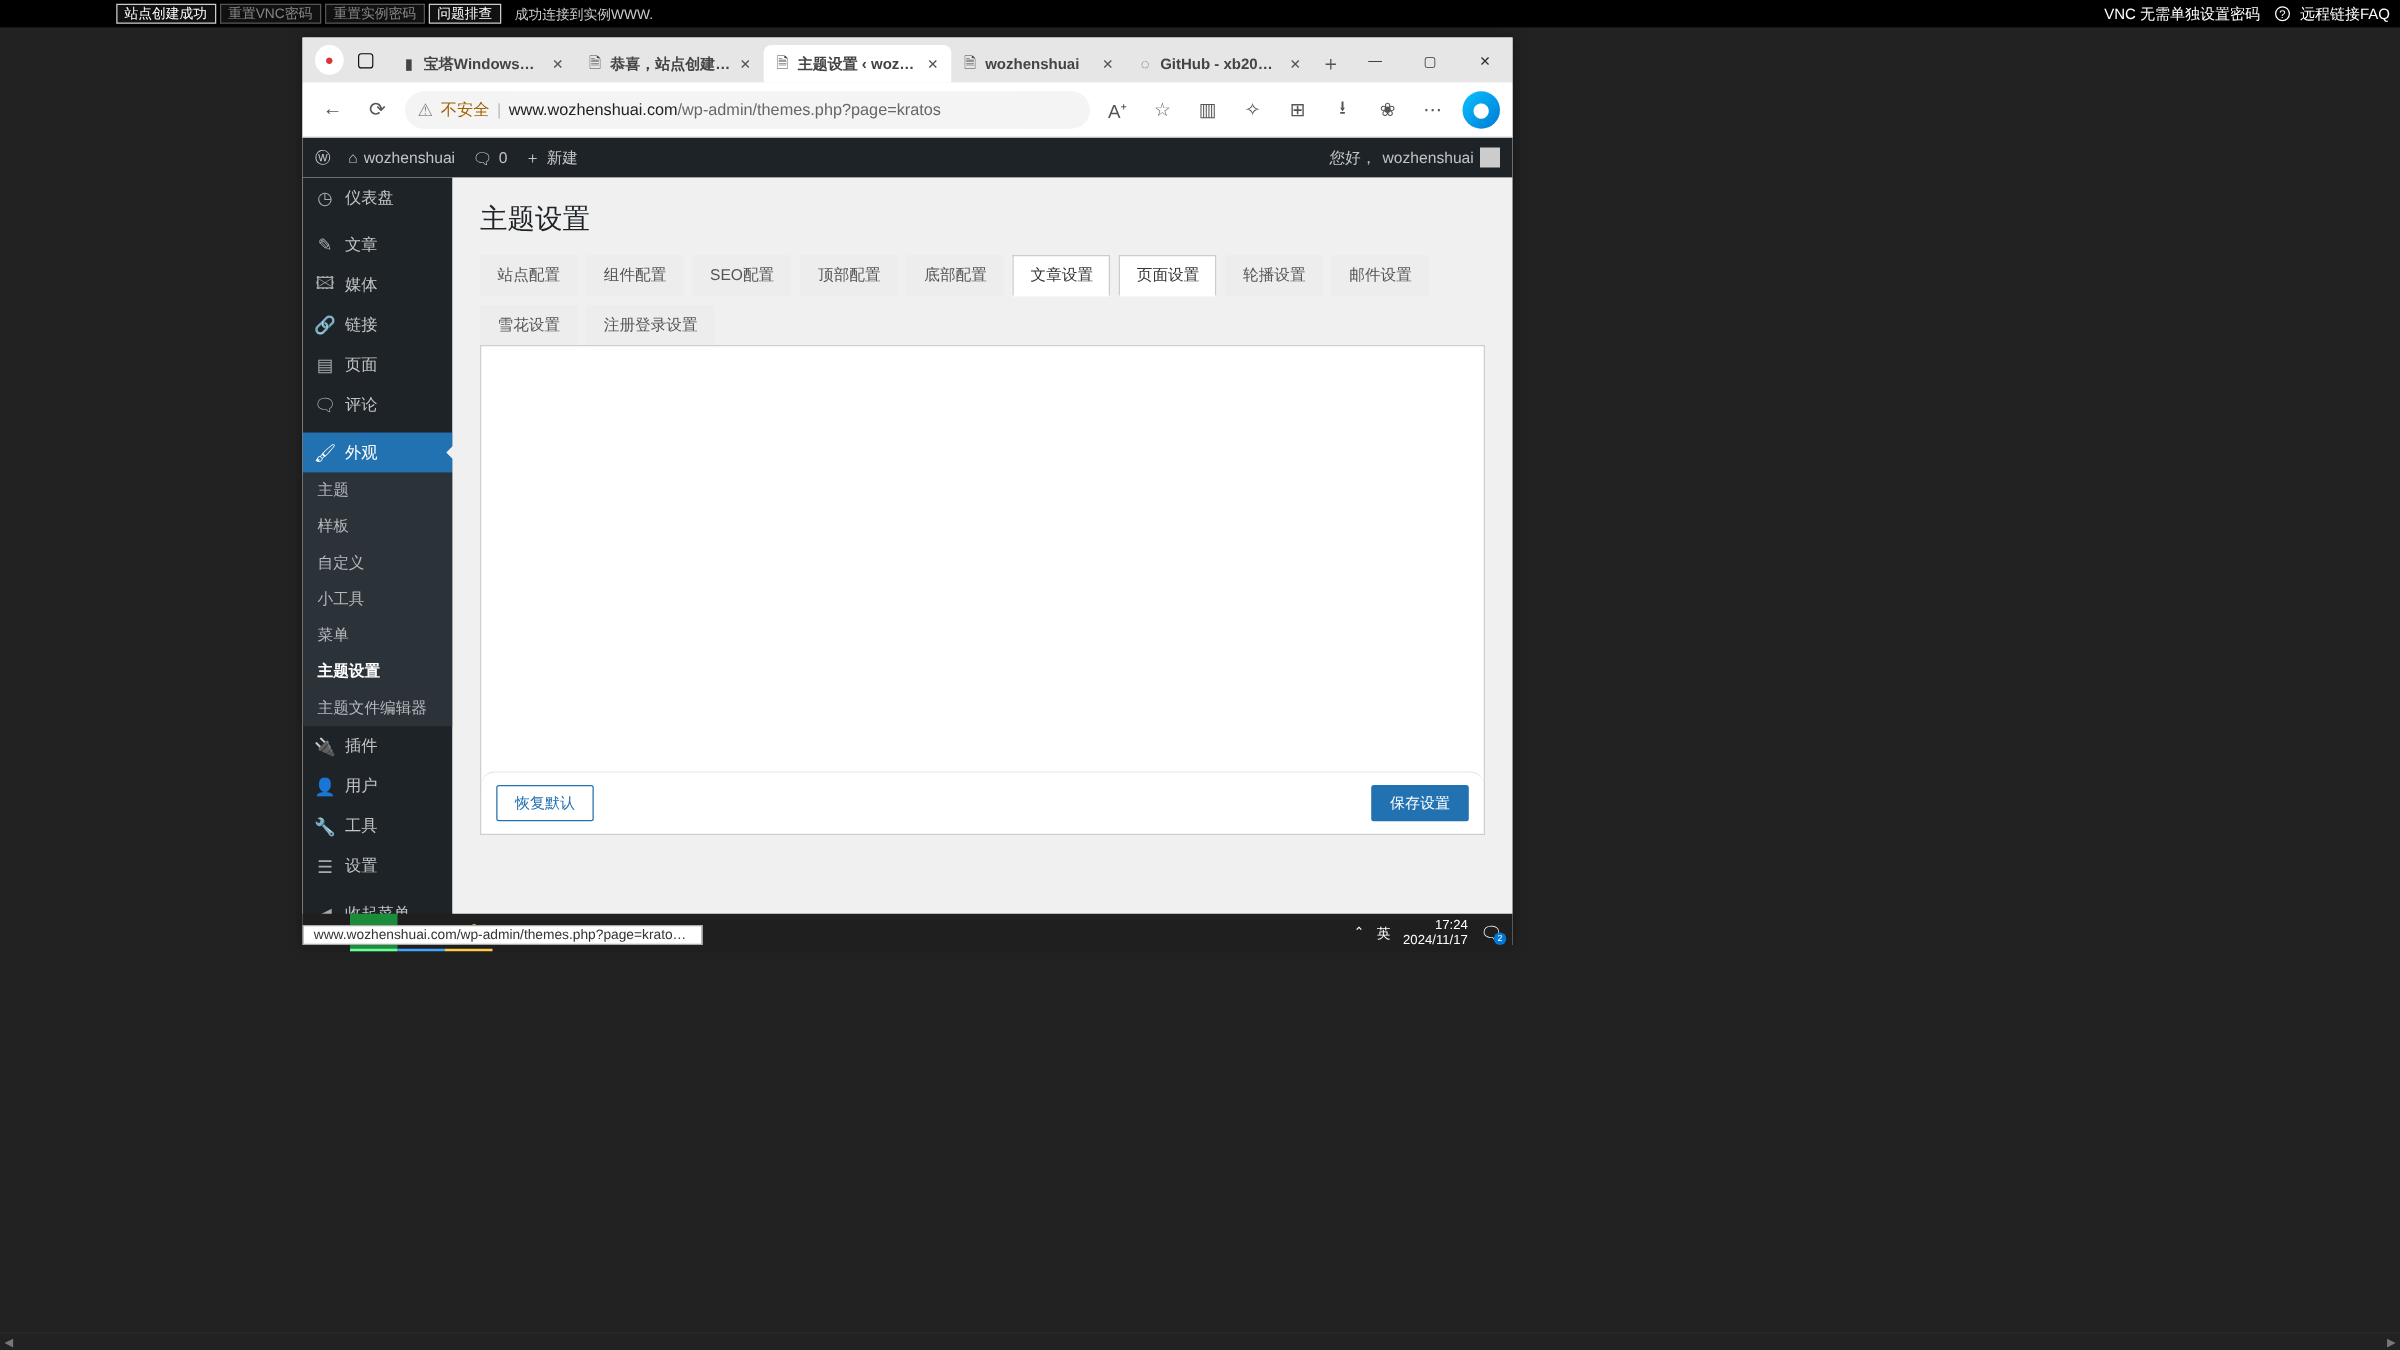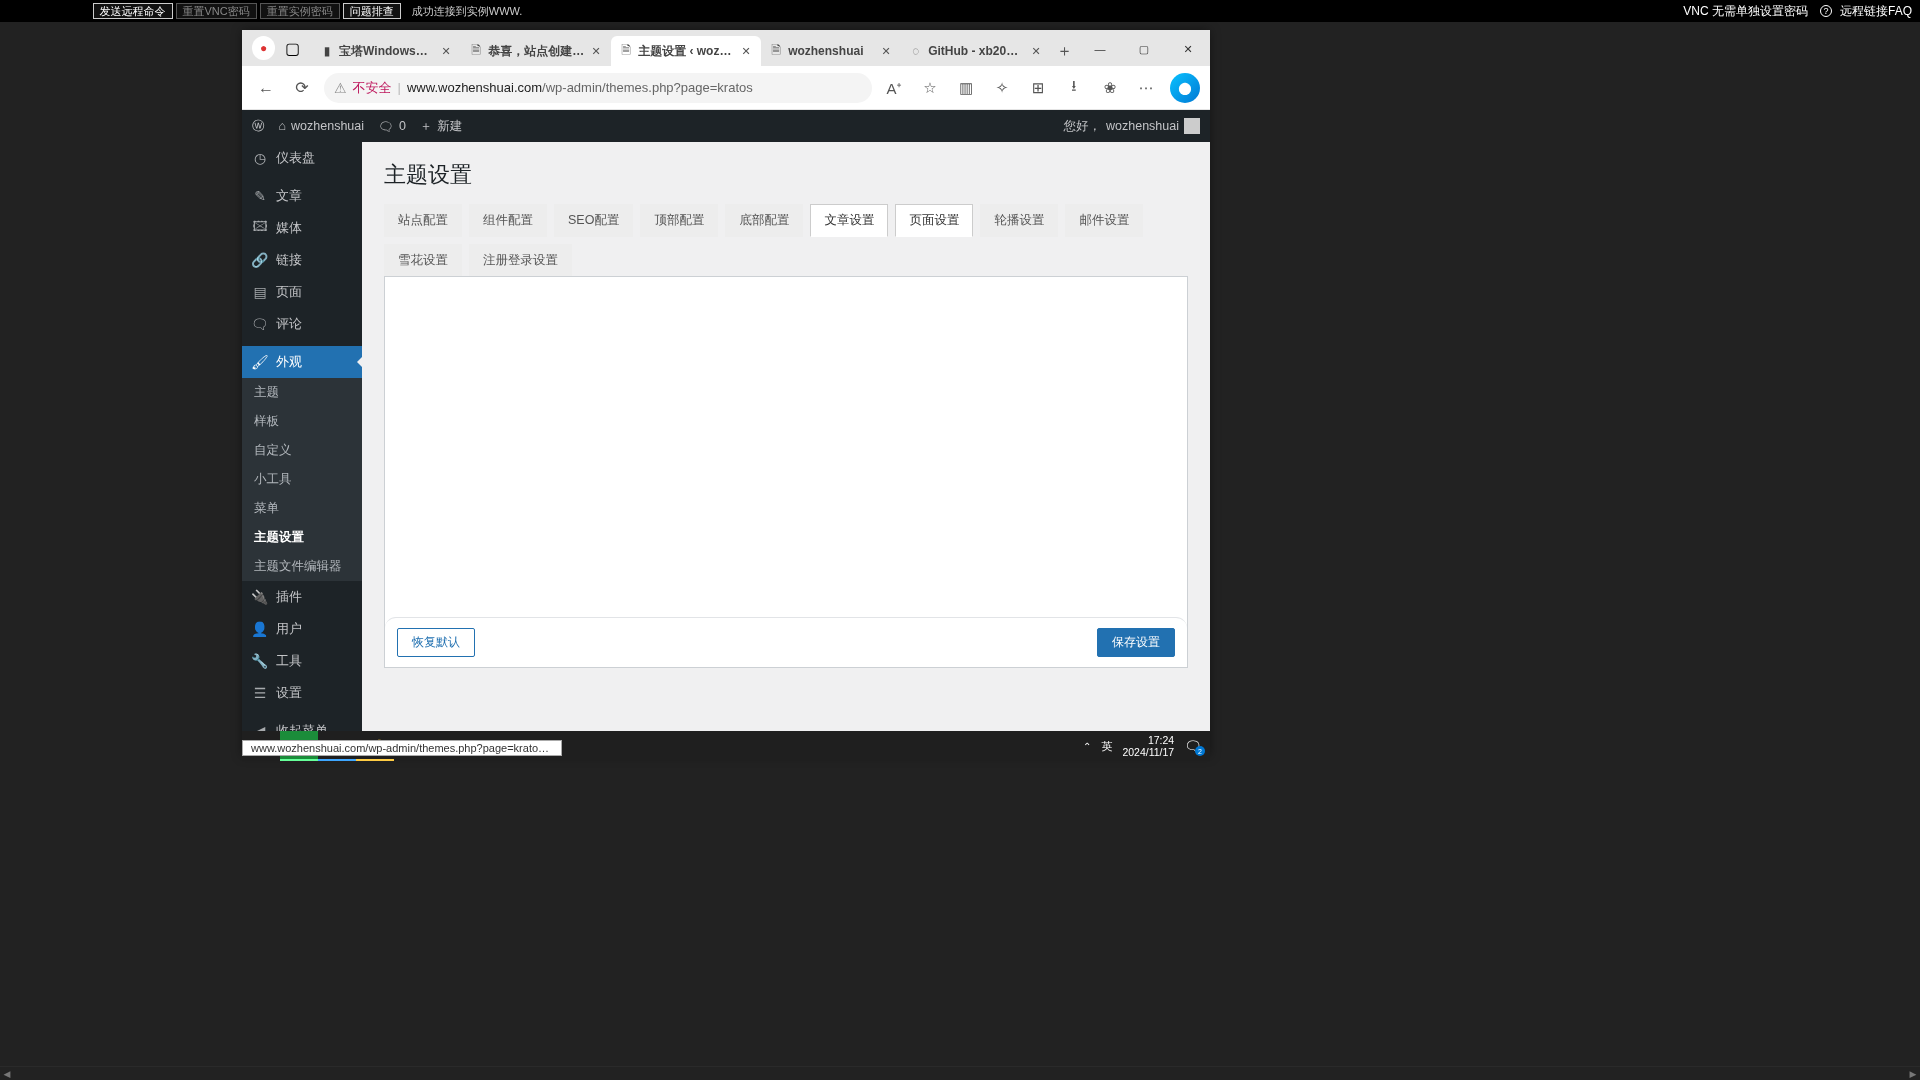--- a/index.html
+++ b/index.html
@@ -34,21 +34,21 @@
     .newtab-plus { width:28px; height:30px; display:flex; align-items:center; justify-content:center; font-size:16px; color:#555; cursor:pointer; }
     .tabs-gap { flex:1; }
     .window-controls { display:flex; }
     .wc { width:44px; height:34px; display:flex; align-items:center; justify-content:center; color:#333; cursor:pointer; font-size:11px; }
 
     
     .address-row { height: 44px; background: #fff; display:flex; align-items:center; gap:8px; padding:0 10px; border-bottom: 1px solid #e4e4e4; }
     .nav-icon { width:28px; height:28px; display:flex; align-items:center; justify-content:center; color:#555; cursor:pointer; font-size:16px; }
     .urlbar { flex:1; height:30px; border-radius:16px; background:#f4f4f4; display:flex; align-items:center; padding:0 10px; gap:6px; font-size:13px; color:#444; }
     .urlbar .warn-icon { color:#888; font-size:14px; }
-    .urlbar .insecure { color:#be185d; }
+    .urlbar .insecure { color:#a16207; }
     .urlbar .url-full { color:#666; white-space:nowrap; }
     .urlbar .url-full .host { color:#222; }
     .tool-icon { width:28px; height:28px; display:flex; align-items:center; justify-content:center; color:#555; cursor:pointer; font-size:15px; }
     .ai-icon { width:30px; height:30px; border-radius:50%; background: linear-gradient(135deg,#0ac2ff,#0078d4); display:flex; align-items:center; justify-content:center; color:#fff; font-size:12px; cursor:pointer; margin-left:2px; }
 
     
     .wp-app { flex:1; display:flex; flex-direction:column; position:relative; overflow:hidden; }
     .wp-adminbar { height:32px; background:#1d2327; color:#f0f0f1; display:flex; align-items:center; padding:0 10px; font-size: 12.5px; gap: 14px; }
     .wp-adminbar .ab-item { display:flex; align-items:center; gap:5px; cursor:pointer; color:#c3c4c7;}
     .ab-right { margin-left:auto; display:flex; align-items:center; gap:8px; }
@@ -106,21 +106,21 @@
 
     
     .glyph { width:14px; height:14px; display:inline-flex; align-items:center; justify-content:center; }
   </style>
 </head>
 <body>
 
 <div class="vnc-toolbar">
   <div class="vnc-left">
     <span class="vnc-btn blue">发送远程命令▾</span>
-    <span class="vnc-btn">发送远程命令</span>
+    <span class="vnc-btn">站点创建成功</span>
     <span class="vnc-btn faint">重置VNC密码</span>
     <span class="vnc-btn faint">重置实例密码</span>
     <span class="vnc-btn">问题排查</span>
     <span class="vnc-msg">成功连接到实例WWW.</span>
   </div>
   <div class="vnc-right">
     <span>VNC 无需单独设置密码</span>
     <span class="qmark-icon">?</span>
     <a href="#">远程链接FAQ</a>
   </div>

